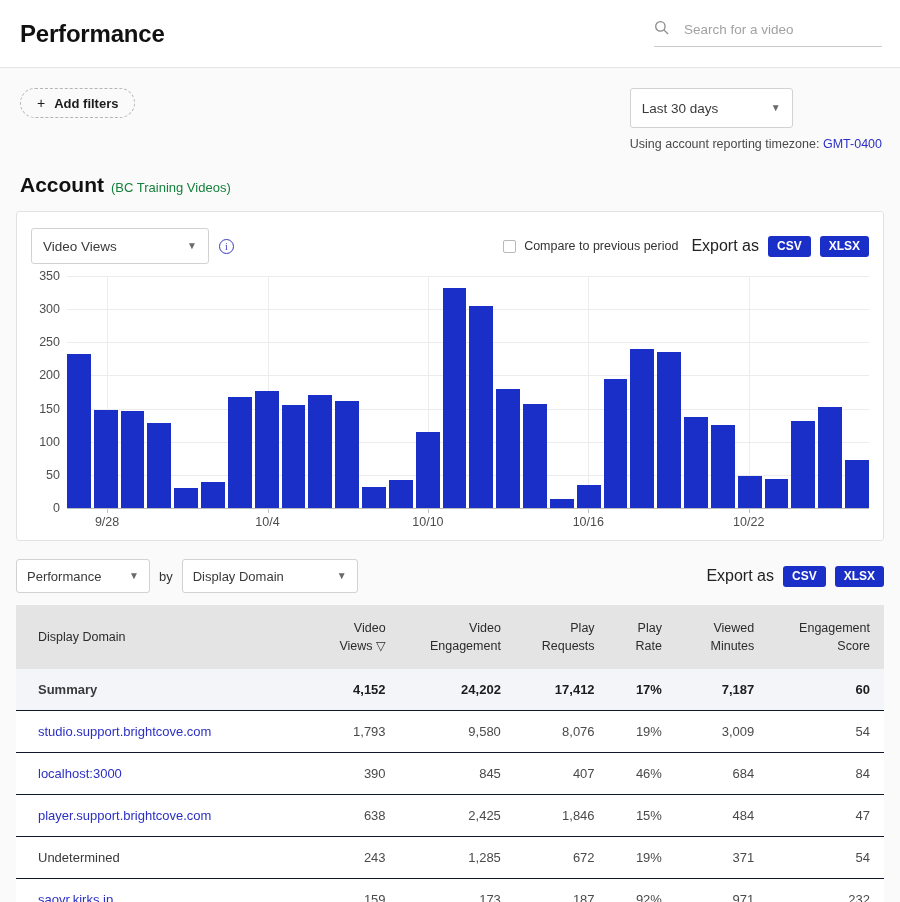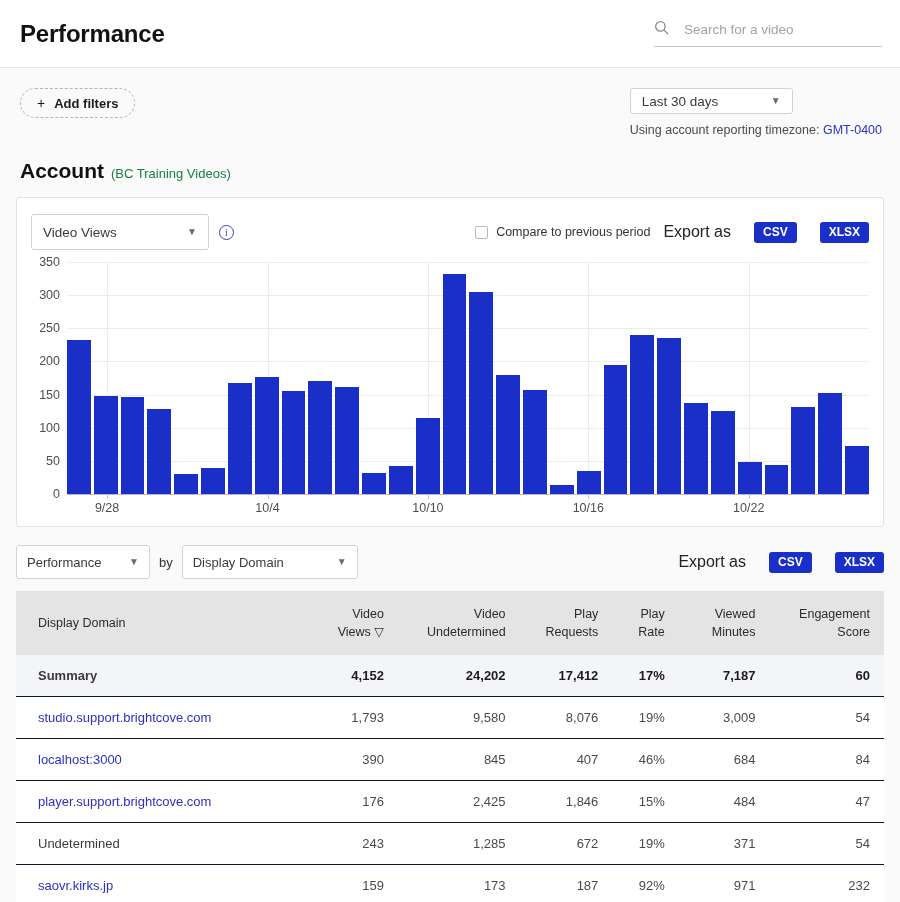--- a/index.html
+++ b/index.html
@@ -66,21 +66,21 @@
     background: #fafafa;
     font-size: 13px;
     font-weight: bold;
     color: #1c1c1c;
     cursor: pointer;
   }
   .add-filters .plus { font-size: 14px; font-weight: normal; }
   .date-block { margin-left: auto; text-align: right; }
   .date-select {
     width: 163px;
-    height: 26px;
+    height: 40px;
     border: 1px solid #d2d2d2;
     border-radius: 3px;
     background: #ffffff;
     display: flex;
     align-items: center;
     padding: 4px 11px;
     font-size: 13.5px;
     color: #3a3a3a;
     cursor: pointer;
   }
@@ -159,21 +159,20 @@
   .btn-blue {
     background: #1a2ec8;
     color: #fff;
     font-size: 12px;
     font-weight: bold;
     border: 0; border-radius: 3px;
     height: 21px;
     padding: 0 9px;
     cursor: pointer;
     font-family: "Liberation Sans", sans-serif;
-    margin-left: 14px;
   }
 
   
   .plot-area { position: relative; height: 232px; margin-left: 36px; }
   .y-label {
     position: absolute;
     right: 100%;
     margin-right: 7px;
     transform: translateY(-50%);
     font-size: 12.5px;
@@ -400,21 +399,21 @@
     <button class="btn-blue">XLSX</button>
   </div>
 </div>
 
 <div class="tbl-wrap">
   <table>
     <thead>
       <tr id="head-row">
           <th class="col-dim">Display Domain</th>
           <th>Video Views ▽</th>
-          <th>Video Undetermined</th>
+          <th>Video Engagement</th>
           <th>Play Requests</th>
           <th>Play Rate</th>
           <th>Viewed Minutes</th>
           <th>Engagement Score</th>
         </tr>
     </thead>
     <tbody id="body-rows">
         <tr class="summary-row">
           <td class="col-dim"><span class="dom-plain">Summary</span></td>
           <td>4,152</td>
@@ -437,21 +436,21 @@
           <td class="col-dim"><a class="dom-link" href="#">localhost:3000</a></td>
           <td>390</td>
           <td>845</td>
           <td>407</td>
           <td>46%</td>
           <td>684</td>
           <td>84</td>
         </tr>
         <tr>
           <td class="col-dim"><a class="dom-link" href="#">player.support.brightcove.com</a></td>
-          <td>176</td>
+          <td>638</td>
           <td>2,425</td>
           <td>1,846</td>
           <td>15%</td>
           <td>484</td>
           <td>47</td>
         </tr>
         <tr>
           <td class="col-dim"><span class="dom-plain">Undetermined</span></td>
           <td>243</td>
           <td>1,285</td>

